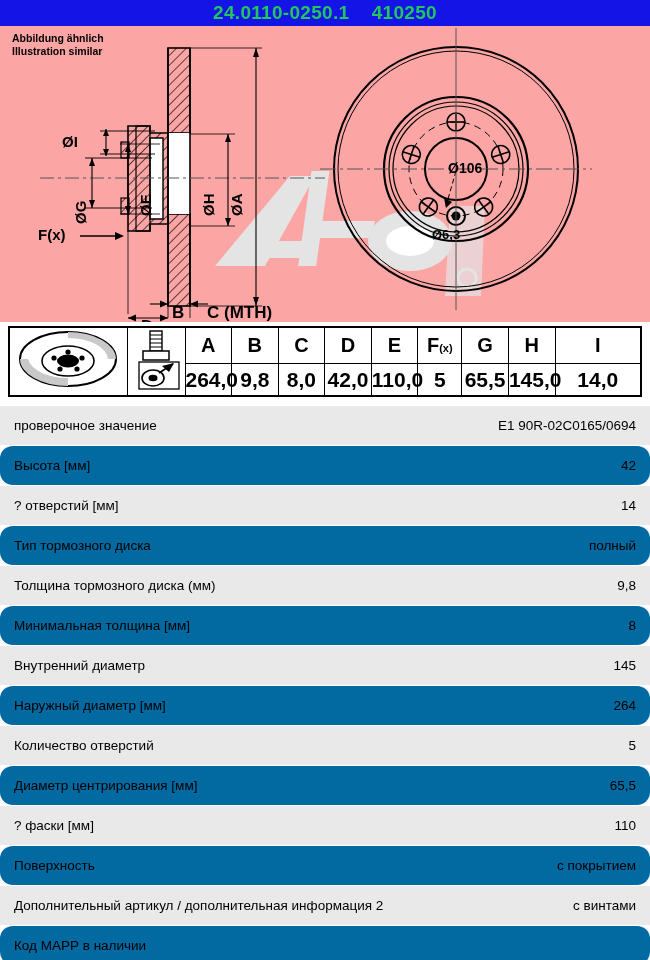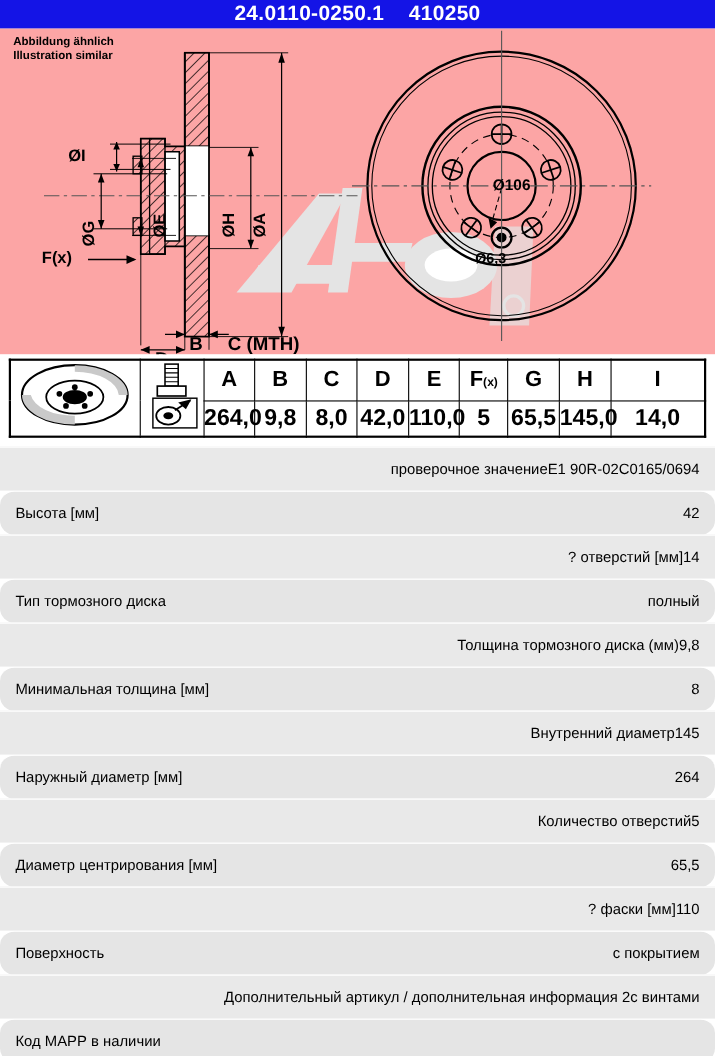--- a/index.html
+++ b/index.html
@@ -15,21 +15,21 @@
   
   .header {
     position: relative;
     height: 26px;
     background: #1414e6;
     display: flex;
     align-items: center;
     justify-content: center;
   }
   .header-title {
-    color: #ffffff;
+    color: #22c55e;
     font-size: 19px;
     font-weight: bold;
     letter-spacing: 0.3px;
     white-space: pre;
   }
 
   
   .drawing {
     position: relative;
     height: 296px;
@@ -85,22 +85,22 @@
   .specs { margin-top: 6px; }
   .spec-row {
     display: flex;
     align-items: center;
     justify-content: space-between;
     height: 40px;
     padding: 0 14px;
     font-size: 13.5px;
     border-top: 1px solid #ffffff;
   }
-  .spec-row.alt { background: #e9e9e9; justify-content: flex-end; }
-  .spec-row.plain { background: #e5e5e5; border-radius: 13px; }
+  .spec-row.alt { background: #e9e9e9; }
+  .spec-row.plain { background: #0369a1; border-radius: 13px; }
   .spec-label { text-align: left; }
   .spec-value { text-align: right; }
 </style>
 </head>
 <body>
 
 <div class="header">
   <div class="header-title">24.0110-0250.1    410250</div>
 </div>
 

